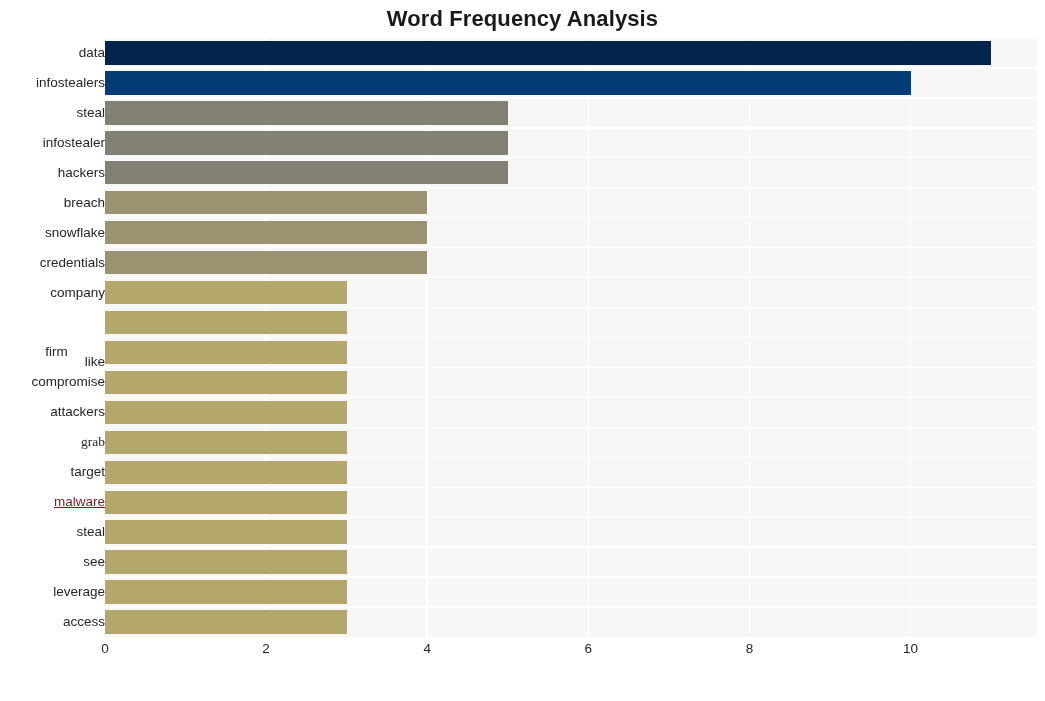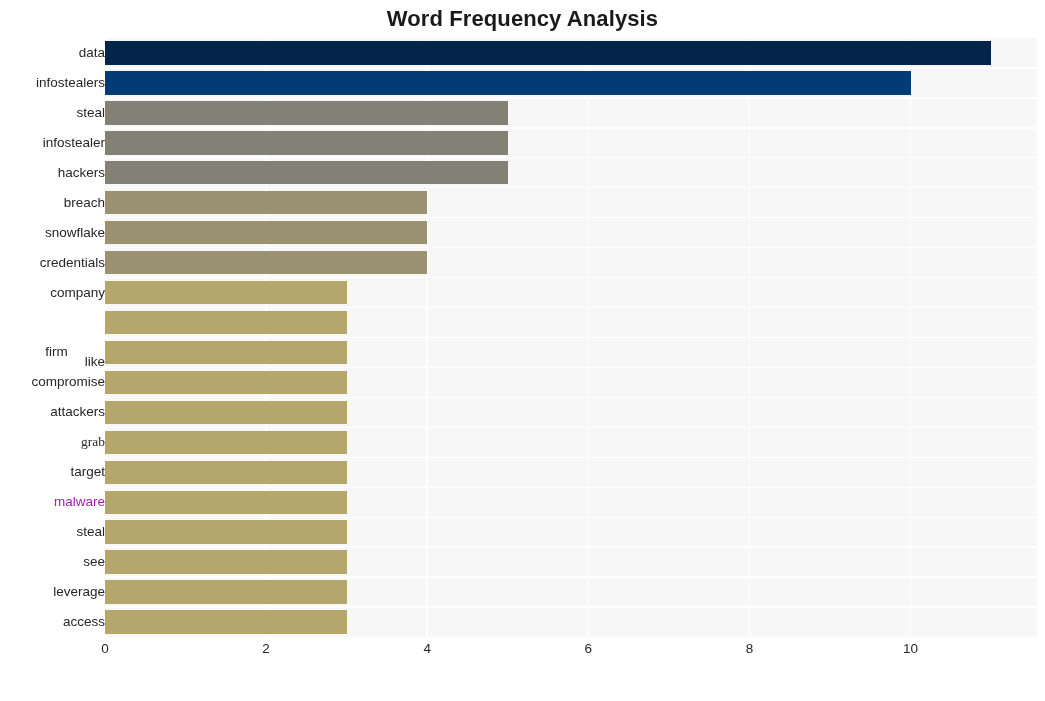--- a/index.html
+++ b/index.html
@@ -233,21 +233,21 @@
       <div class="ytick" style="top: 157.725px; color: rgb(38, 38, 38);">breach</div>
       <div class="ytick" style="top: 187.675px; color: rgb(38, 38, 38);">snowflake</div>
       <div class="ytick" style="top: 217.625px; color: rgb(38, 38, 38);">credentials</div>
       <div class="ytick" style="top: 247.575px; color: rgb(38, 38, 38);">company</div>
       <div class="ytick" style="top: 277.525px; color: rgb(38, 38, 38); margin-top: 39px;">like</div>
       <div class="ytick" style="top: 307.475px; color: rgb(38, 38, 38); text-align: center;">firm</div>
       <div class="ytick" style="top: 337.425px; color: rgb(38, 38, 38);">compromise</div>
       <div class="ytick" style="top: 367.375px; color: rgb(38, 38, 38);">attackers</div>
       <div class="ytick" style="top: 397.325px; color: rgb(38, 38, 38); font-family: Liberation Serif, serif;">grab</div>
       <div class="ytick" style="top: 427.275px; color: rgb(38, 38, 38);">target</div>
-      <div class="ytick" style="top: 457.225px; color: #a21caf;">malware</div>
+      <div class="ytick" style="top: 457.225px; color: #7f1d1d; text-decoration: underline;">malware</div>
       <div class="ytick" style="top: 487.175px; color: rgb(38, 38, 38);">steal</div>
       <div class="ytick" style="top: 517.125px; color: rgb(38, 38, 38);">see</div>
       <div class="ytick" style="top: 547.075px; color: rgb(38, 38, 38);">leverage</div>
       <div class="ytick" style="top: 577.025px; color: rgb(38, 38, 38);">access</div>
     </div>
 
   <div id="xlabels">
       <div class="xtick" style="left: 0px; color: rgb(38, 38, 38);">0</div>
       <div class="xtick" style="left: 161.106px; color: rgb(38, 38, 38);">2</div>
       <div class="xtick" style="left: 322.213px; color: rgb(38, 38, 38);">4</div>

